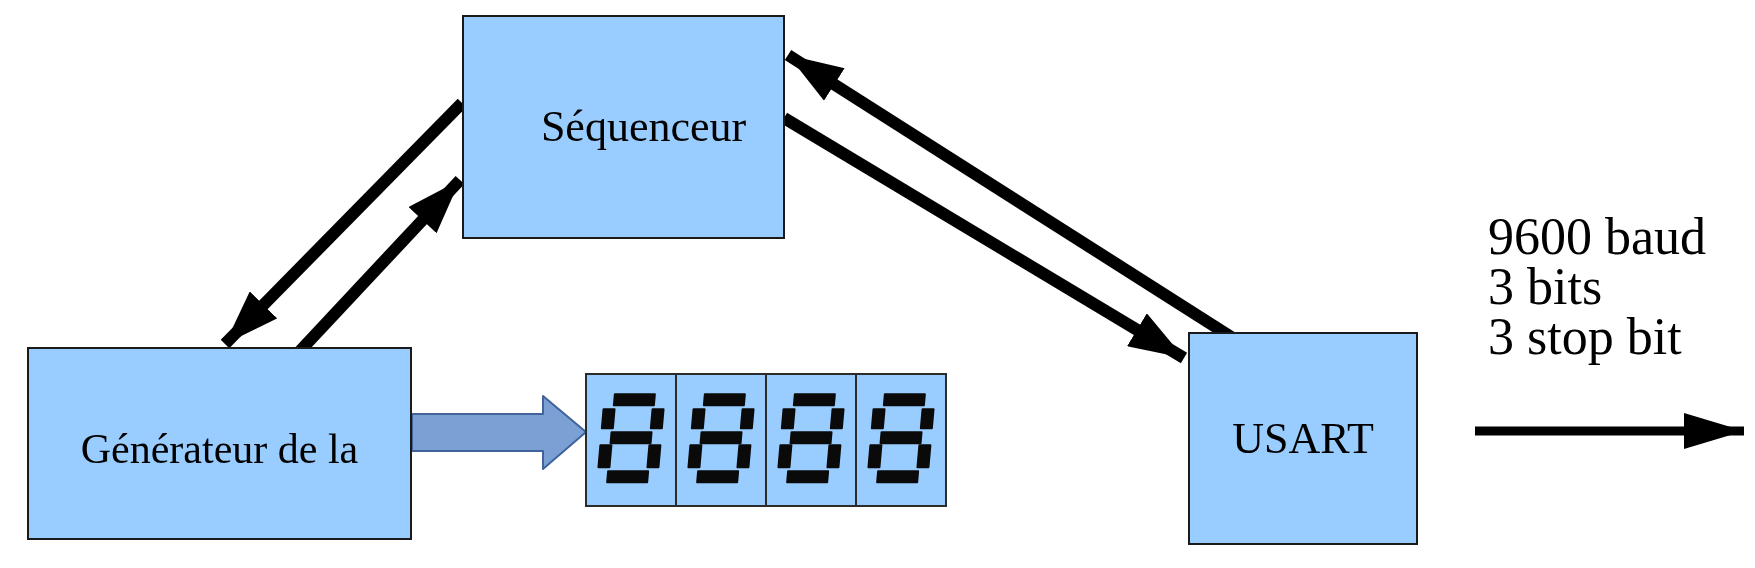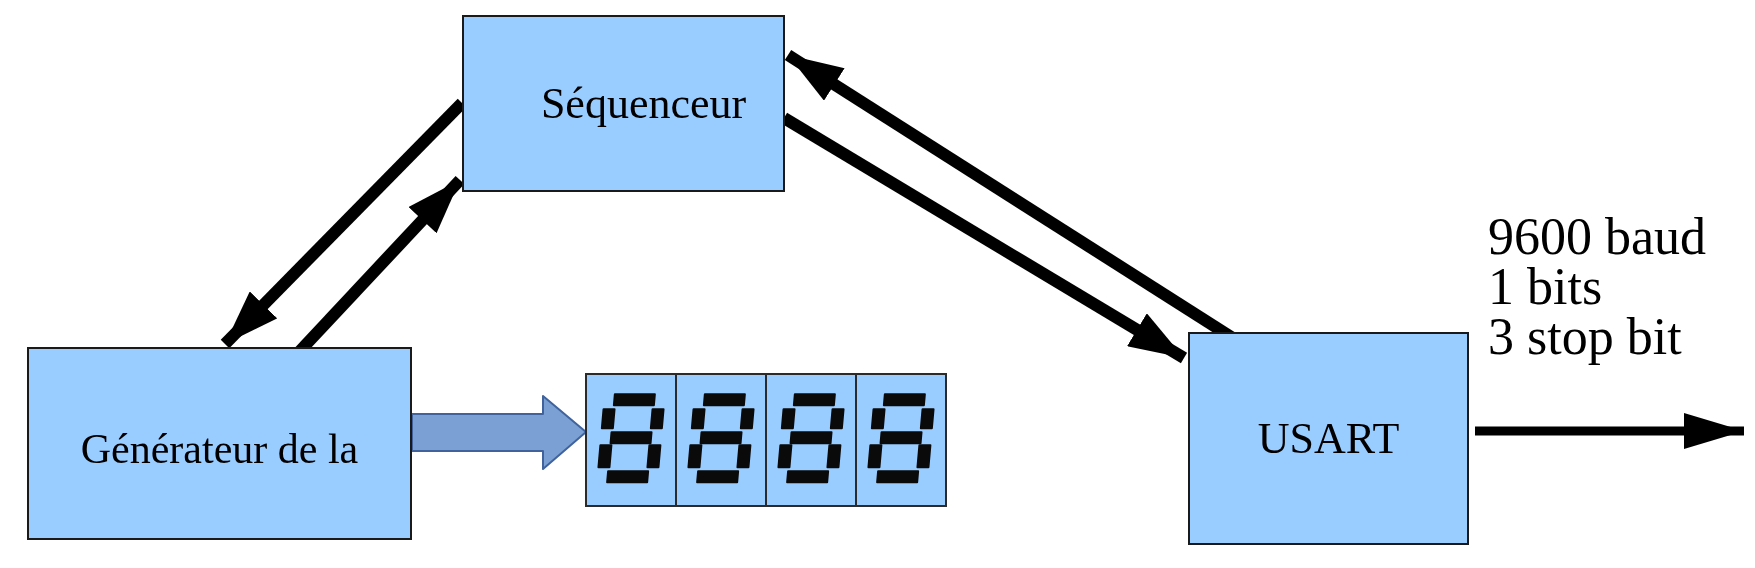--- a/index.html
+++ b/index.html
@@ -18,23 +18,23 @@
     border: 2px solid var(--box-border, #1a1a1a);
     display: flex;
     flex-direction: column;
     align-items: center;
     justify-content: center;
     text-align: center;
     font-size: 44px;
     line-height: 52px;
     box-sizing: border-box;
   }
-  .box-sequencer { left: 462px; top: 15px;  width: 323px; height: 177px; padding-left: 40px; }
+  .box-sequencer { left: 462px; top: 15px;  width: 323px; height: 224px; padding-left: 40px; }
   .box-generator { left: 27px;  top: 347px; width: 385px; height: 193px; font-size: 42px; padding-top: 10px; }
-  .box-usart     { left: 1188px; top: 332px; width: 281px; height: 213px; }
+  .box-usart     { left: 1188px; top: 332px; width: 230px; height: 213px; }
 
   .annotation {
     position: absolute;
     left: 1488px; top: 212px;
     font-size: 52px;
     line-height: 50px;
     white-space: nowrap;
   }
 
   .display {
@@ -156,17 +156,17 @@
           <div class="seg seg-mid"></div>
           <div class="seg seg-bl"></div>
           <div class="seg seg-br"></div>
           <div class="seg seg-bot"></div>
         </div>
       </div>
     </div>
 
   <div class="annotation">
     <div>9600 baud</div>
-    <div>1 bits</div>
+    <div>3 bits</div>
     <div>3 stop bit</div>
   </div>
 
 </div>
 
 </body></html>

